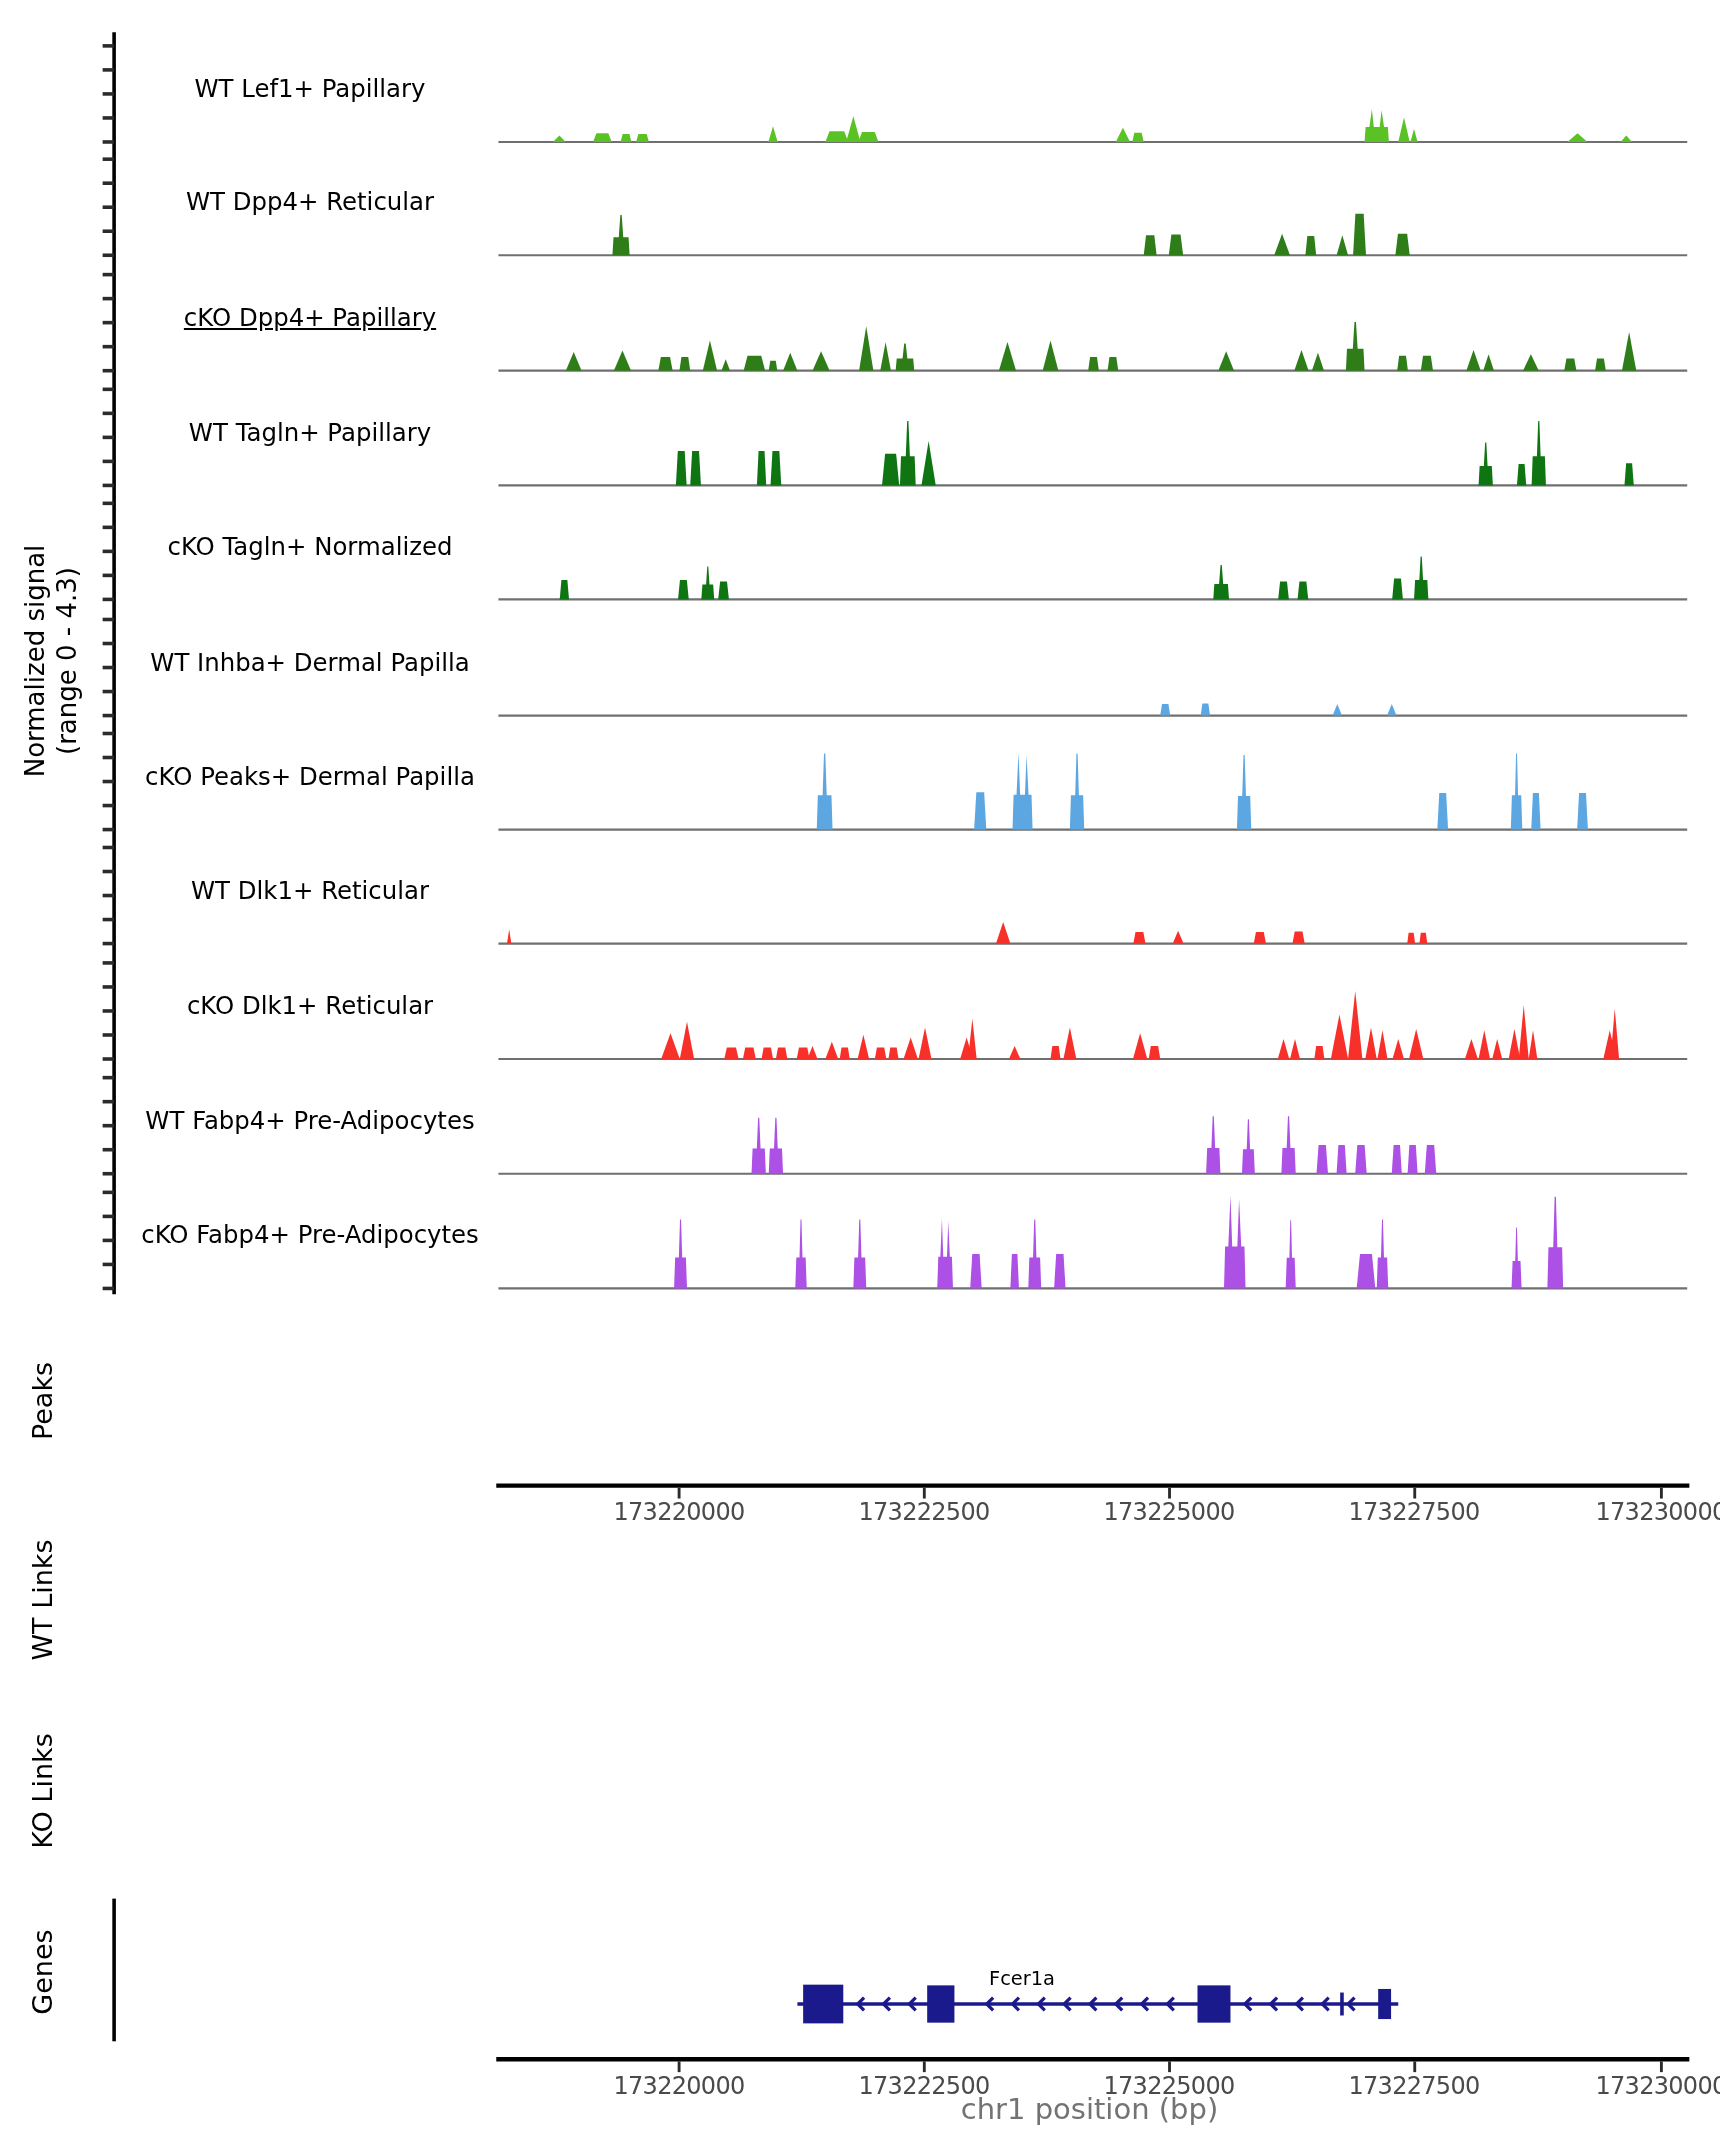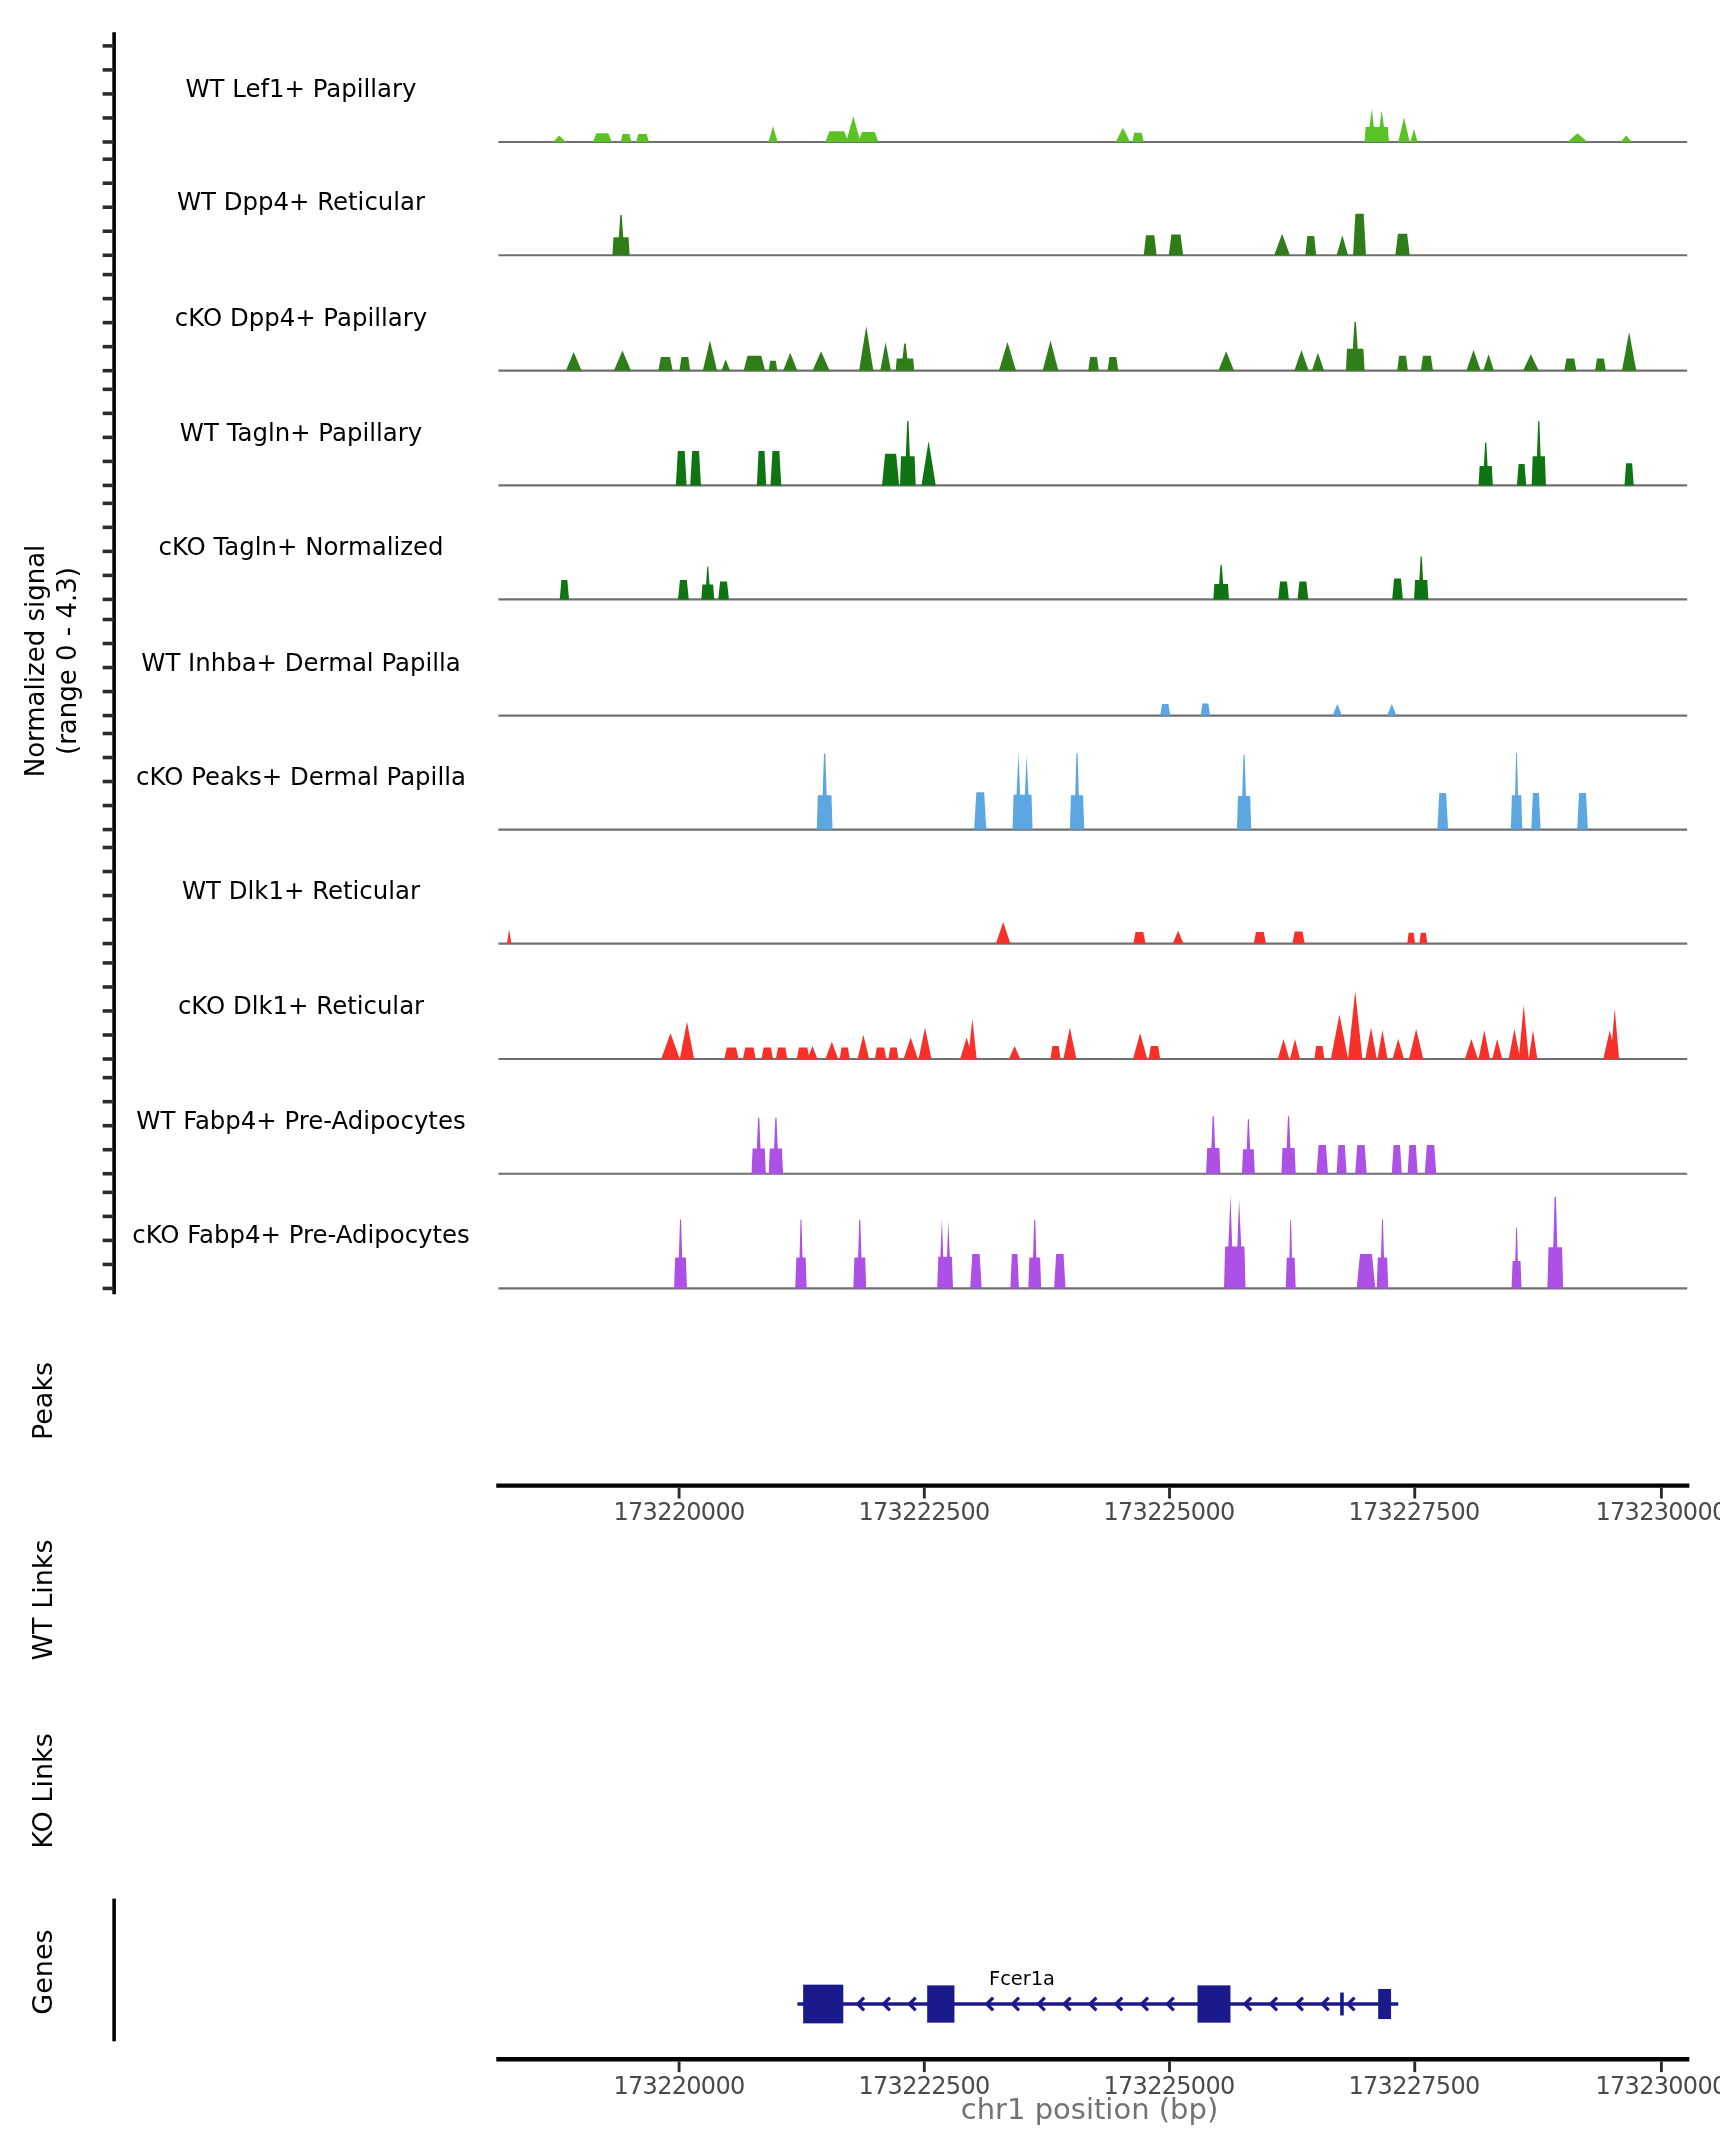--- a/index.html
+++ b/index.html
@@ -1,19 +1,19 @@
 <!DOCTYPE html>
 <html style="font-size:11.5px"><head>
 <meta charset="utf-8">
 <style>
   html,body{margin:0;padding:0;background:#ffffff;}
   #canvas{position:relative;width:1721px;height:2151px;overflow:hidden;background:#ffffff;
           font-family:"DejaVu Sans","Liberation Sans",sans-serif;color:#000;}
   #fig-svg{position:absolute;left:0;top:0;}
-  .track-label{position:absolute;left:86px;width:430px;height:32px;line-height:32px;
+  .track-label{position:absolute;left:95px;width:430px;height:32px;line-height:32px;
                text-align:center;font-size:24.4px;color:#000;white-space:nowrap;}
   .vlabel{position:absolute;width:215px;height:32px;line-height:32px;text-align:center;
           font-size:27px;color:#000;transform:rotate(-90deg);}
   .ylab{position:absolute;left:-235px;top:628px;width:574px;height:66px;text-align:center;
         font-size:26px;line-height:32px;color:#000;transform:rotate(-90deg);}
   .tick-row{position:absolute;left:0;width:1495px;height:32px;}
   .tick-row span{position:absolute;width:172px;text-align:center;font-size:24px;color:#4a4a4a;
                  letter-spacing:-0.7px;white-space:nowrap;}
   .tk0{left:593px}.tk1{left:838px}.tk2{left:1083px}.tk3{left:1328px}.tk4{left:1575px}
   .axis-title{position:absolute;left:731px;top:2092px;width:717px;text-align:center;
@@ -292,21 +292,21 @@
       <line x1="159" y1="2648" x2="159" y2="2847" stroke="#000" stroke-width="5"></line>
     </svg>
 
   <div class="ylab">
     <div>Normalized signal</div>
     <div>(range 0 - 4.3)</div>
   </div>
 
   <div class="track-label" style="top: 73px;">WT Lef1+ Papillary</div>
   <div class="track-label" style="top: 186px;">WT Dpp4+ Reticular</div>
-  <div class="track-label" style="top: 302px;">cKO Dpp4+ Papillary</div>
+  <div class="track-label" style="top: 302px; text-decoration: underline;">cKO Dpp4+ Papillary</div>
   <div class="track-label" style="top: 417px;">WT Tagln+ Papillary</div>
   <div class="track-label" style="top: 531px;">cKO Tagln+ Normalized</div>
   <div class="track-label" style="top: 647px; text-align: center;">WT Inhba+ Dermal Papilla</div>
   <div class="track-label" style="top: 761px;">cKO Peaks+ Dermal Papilla</div>
   <div class="track-label" style="top: 875px;">WT Dlk1+ Reticular</div>
   <div class="track-label" style="top: 990px;">cKO Dlk1+ Reticular</div>
   <div class="track-label" style="top: 1105px;">WT Fabp4+ Pre-Adipocytes</div>
   <div class="track-label" style="top: 1219px;">cKO Fabp4+ Pre-Adipocytes</div>
 
   <div class="vlabel" id="lab-peaks">Peaks</div>

